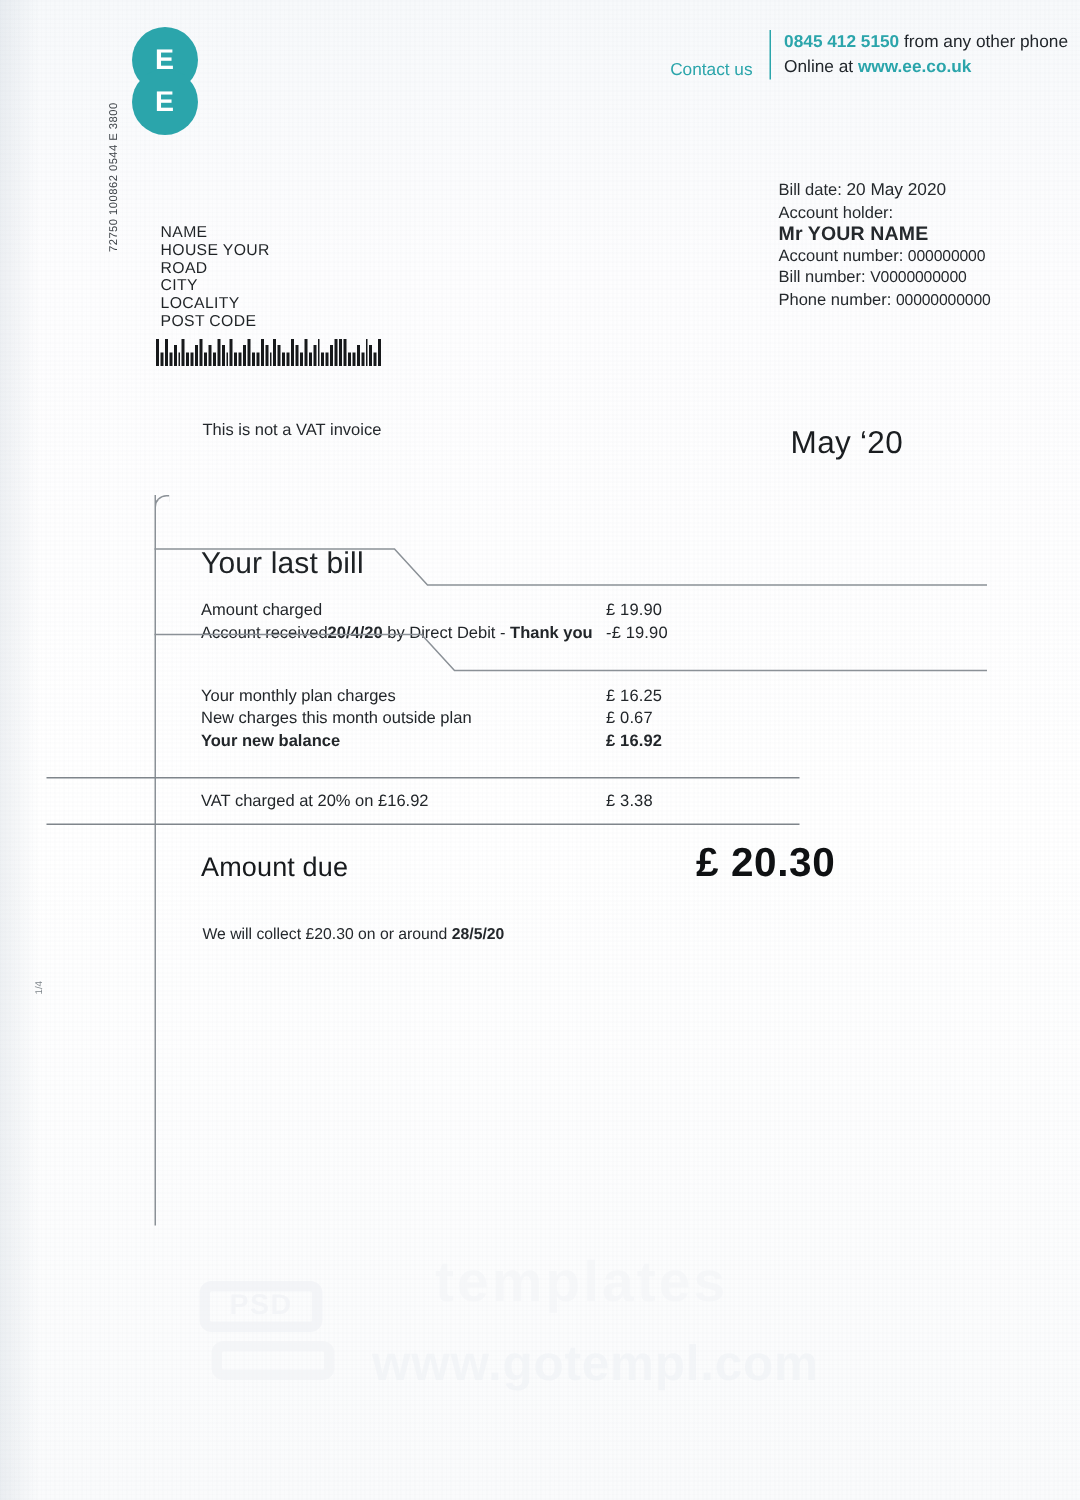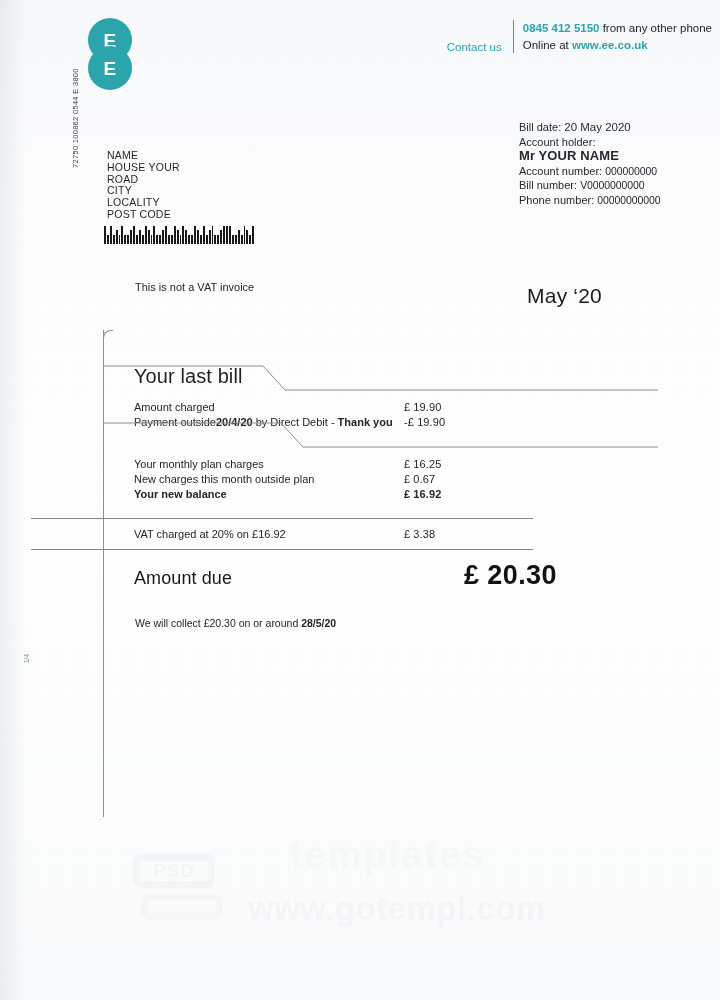--- a/index.html
+++ b/index.html
@@ -417,21 +417,21 @@
       <path d="M 0 0 L 160 0 L 182 24 L 555 24" fill="none" stroke="#8b9197" stroke-width="1"></path>
     </svg>
     <h2>Your last bill</h2>
   </div>
   <div class="rows" style="top:34px;">
     <div class="row">
       <span class="lbl">Amount charged</span>
       <span class="amt">£ 19.90</span>
     </div>
     <div class="row">
-      <span class="lbl"><span>Payment outside</span><span class="bd">20/4/20</span><span> by Direct Debit - </span><span class="bd">Thank you</span></span>
+      <span class="lbl"><span>Account received</span><span class="bd">20/4/20</span><span> by Direct Debit - </span><span class="bd">Thank you</span></span>
       <span class="amt">-£ 19.90</span>
     </div>
   </div>
 </div>
 
 <div class="section sec-latest">
   <div class="sec-head">
     <svg width="555" height="34" viewBox="0 0 555 34">
       <path d="M 0 0 L 178 0 L 200 24 L 555 24" fill="none" stroke="#8b9197" stroke-width="1"></path>
     </svg>

